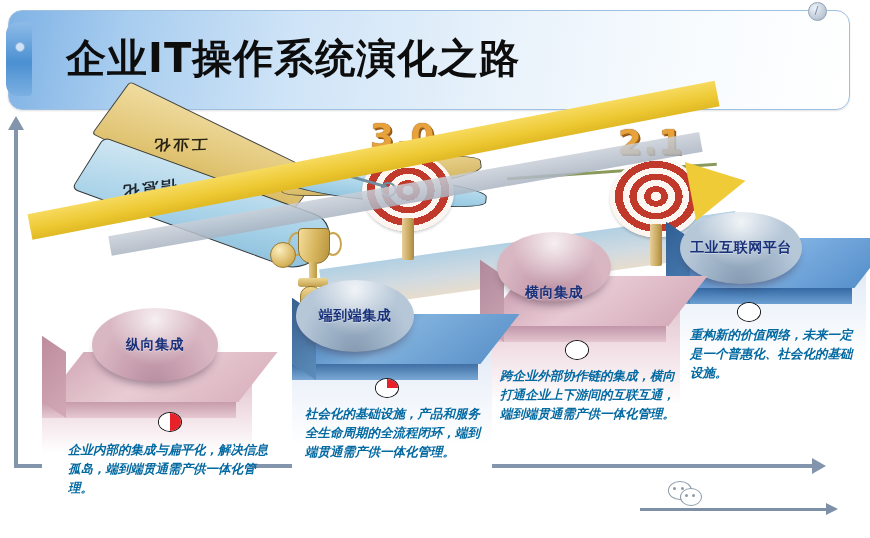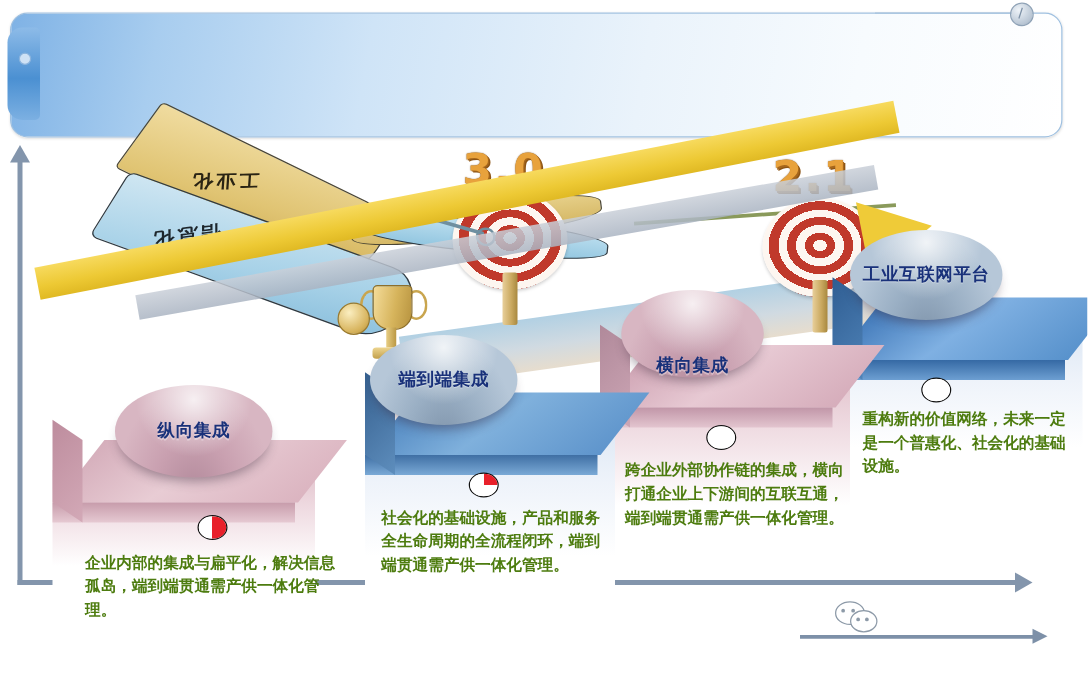--- a/index.html
+++ b/index.html
@@ -249,23 +249,24 @@
 
   
   .pie{position:absolute;width:22px;height:18px;border:1.4px solid #111;border-radius:50%;overflow:hidden;background:#fff;}
   .pie i{position:absolute;left:0;top:0;width:100%;height:100%;display:block;}
   .pie.p50 i{background:linear-gradient(90deg,#fff 0 50%,#e8202a 50% 100%);}
   .pie.p25 i{background:conic-gradient(from 0deg,#e8202a 0deg 90deg,#fff 90deg 360deg);}
   .pie.p0 i{background:#fff;}
 
   .desc{
     position:absolute;
-    font-size:12.5px;font-weight:bold;color:#4d7c0f;
+    font-size:12.5px;font-weight:bold;color:#0369a1;
     line-height:19px;letter-spacing:0px;
     font-family:"DejaVu Sans","Liberation Sans",sans-serif;
+    font-style:italic;
   }
 
   
   .logo{position:absolute;left:668px;top:480px;width:180px;height:28px;}
   .logo .wechat{position:absolute;left:0;top:1px;width:36px;height:24px;}
   .logo .bub1{
     position:absolute;left:0;top:0;width:22px;height:17px;border-radius:50%;
     border:1.6px solid #8d9aa8;background:#fff;
   }
   .logo .bub1:before{content:"";position:absolute;left:4px;top:5px;width:3px;height:3px;border-radius:50%;background:#8d9aa8;}
@@ -288,20 +289,21 @@
 
 <div id="stage">
 
   <div class="corner-line"></div>
   <div class="corner-vline"></div>
   <div class="banner-wrap">
     <div class="banner-frame"></div>
     <div class="banner-leftcap">
       <div class="banner-dot"></div>
     </div>
+    <div class="banner-title">企业IT操作系统演化之路</div>
   </div>
   <div class="corner-handle"></div>
 
   <div class="axis-v-head"></div>
   <div class="axis-v"></div>
   <div class="axis-h"></div>
   <div class="axis-h-head"></div>
 
   <div class="art">
 
@@ -346,21 +348,21 @@
     </div>
   </div>
 
   <div>
     <div class="panel" style="left:666px;top:262px;width:200px;height:120px;"></div>
     <div class="step st4" style="left:666px;top:238px;width:186px;height:50px;">
       <div class="top" style="left:22px;"></div>
       <div class="front" style="left:0;top:50px;width:186px;height:16px;"></div>
       <div class="side" style="left:0;top:0;width:24px;height:66px;transform:skewY(34deg);transform-origin:right top;"></div>
     </div>
-    <div class="orb orb-blue" style="left:680px;top:184px;width:122px;height:72px;">
+    <div class="orb orb-blue" style="left:680px;top:212px;width:122px;height:72px;">
       <span class="orb-label">工业互联网平台</span>
     </div>
     <div class="pie p0" style="left:737px;top:302px;">
         <i></i>
       </div>
     <div class="desc" style="left:690px;top:325px;width:172px;">重构新的价值网络，未来一定是一个普惠化、社会化的基础设施。</div>
   </div>
 
   <div>
     <div class="panel pink" style="left:480px;top:300px;width:200px;height:130px;"></div>
@@ -378,21 +380,21 @@
     <div class="desc" style="left:500px;top:366px;width:178px;">跨企业外部协作链的集成，横向打通企业上下游间的互联互通，端到端贯通需产供一体化管理。</div>
   </div>
 
   <div>
     <div class="panel" style="left:292px;top:338px;width:200px;height:134px;"></div>
     <div class="step st2" style="left:292px;top:314px;width:186px;height:50px;">
       <div class="top" style="left:22px;"></div>
       <div class="front" style="left:0;top:50px;width:186px;height:16px;"></div>
       <div class="side" style="left:0;top:0;width:24px;height:66px;transform:skewY(34deg);transform-origin:right top;"></div>
     </div>
-    <div class="orb orb-blue" style="left:296px;top:268px;width:118px;height:72px;">
+    <div class="orb orb-blue" style="left:296px;top:280px;width:118px;height:72px;">
       <span class="orb-label">端到端集成</span>
     </div>
     <div class="pie p25" style="left:375px;top:378px;">
         <i></i>
       </div>
     <div class="desc" style="left:305px;top:404px;width:180px;">社会化的基础设施，产品和服务全生命周期的全流程闭环，端到端贯通需产供一体化管理。</div>
   </div>
 
   <div>
     <div class="panel pink" style="left:42px;top:376px;width:210px;height:96px;"></div>

